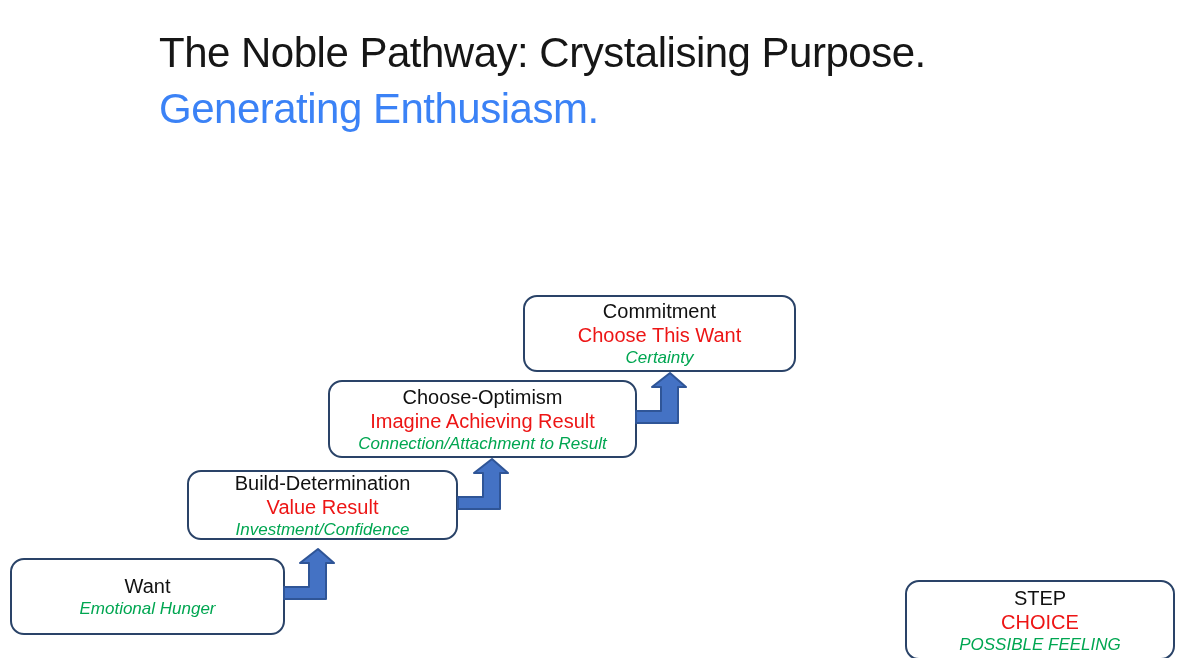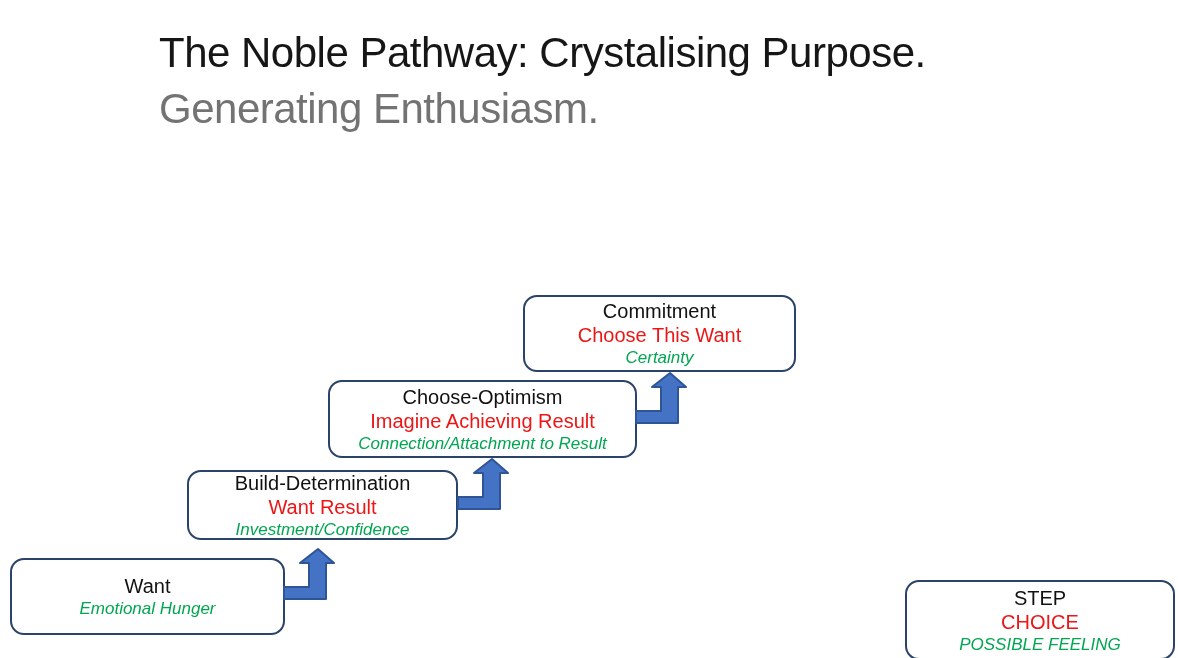--- a/index.html
+++ b/index.html
@@ -11,21 +11,21 @@
   }
   .slide { position: relative; width: 1178px; height: 658px; background: #ffffff; }
 
   
   .title-block { position: absolute; left: 159px; top: 24px; }
   .title-line1 {
     font-size: 42px; line-height: 1.38; color: #161616;
     font-weight: 500; letter-spacing: -0.5px; white-space: nowrap;
   }
   .title-line2 {
-    font-size: 42px; line-height: 1.30; color: #737373;
+    font-size: 42px; line-height: 1.30; color: #3b82f6;
     font-weight: 500; letter-spacing: -0.5px; white-space: nowrap;
   }
 
   
   .step-box {
     position: absolute;
     background: #ffffff;
     border: 2px solid #2A4368;
     border-radius: 14px;
     display: flex; flex-direction: column;
@@ -59,21 +59,21 @@
     <div class="title-line2">Generating Enthusiasm.</div>
   </div>
 
   <div class="step-box box-want">
     <div class="step-line">Want</div>
     <div class="feeling-line">Emotional Hunger</div>
   </div>
 
   <div class="step-box box-build">
     <div class="step-line">Build-Determination</div>
-    <div class="choice-line">Want Result</div>
+    <div class="choice-line">Value Result</div>
     <div class="feeling-line">Investment/Confidence</div>
   </div>
 
   <div class="step-box box-commit">
     <div class="step-line">Commitment</div>
     <div class="choice-line">Choose This Want</div>
     <div class="feeling-line">Certainty</div>
   </div>
 
   <div class="step-box box-choose">

